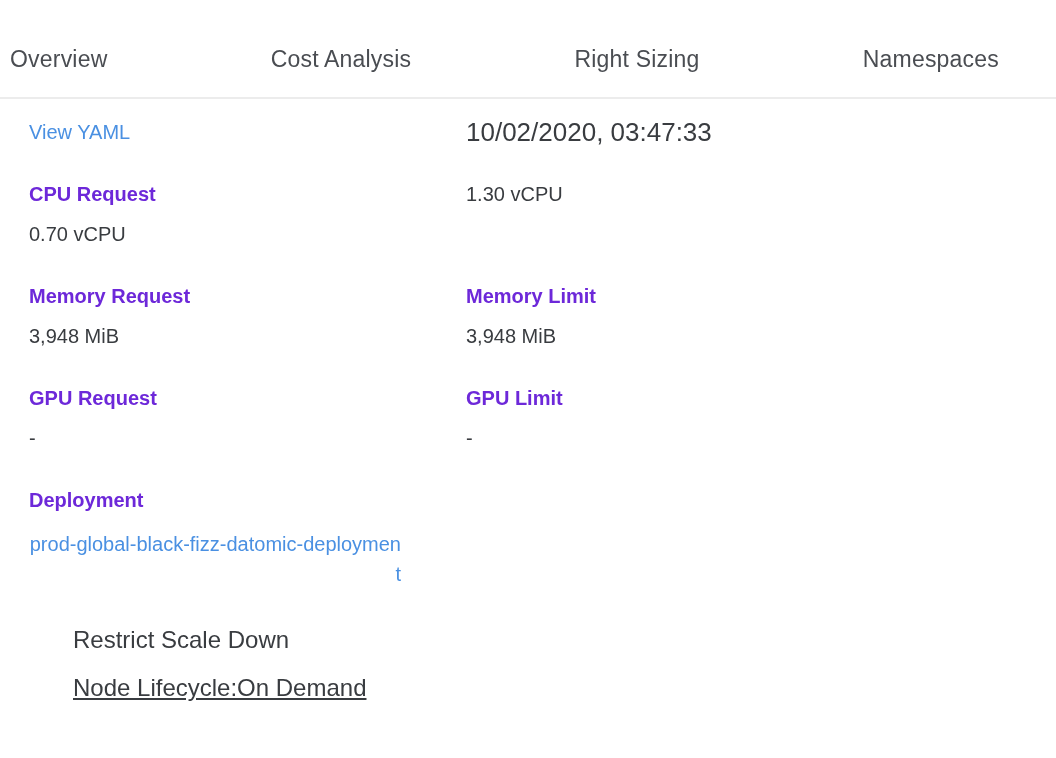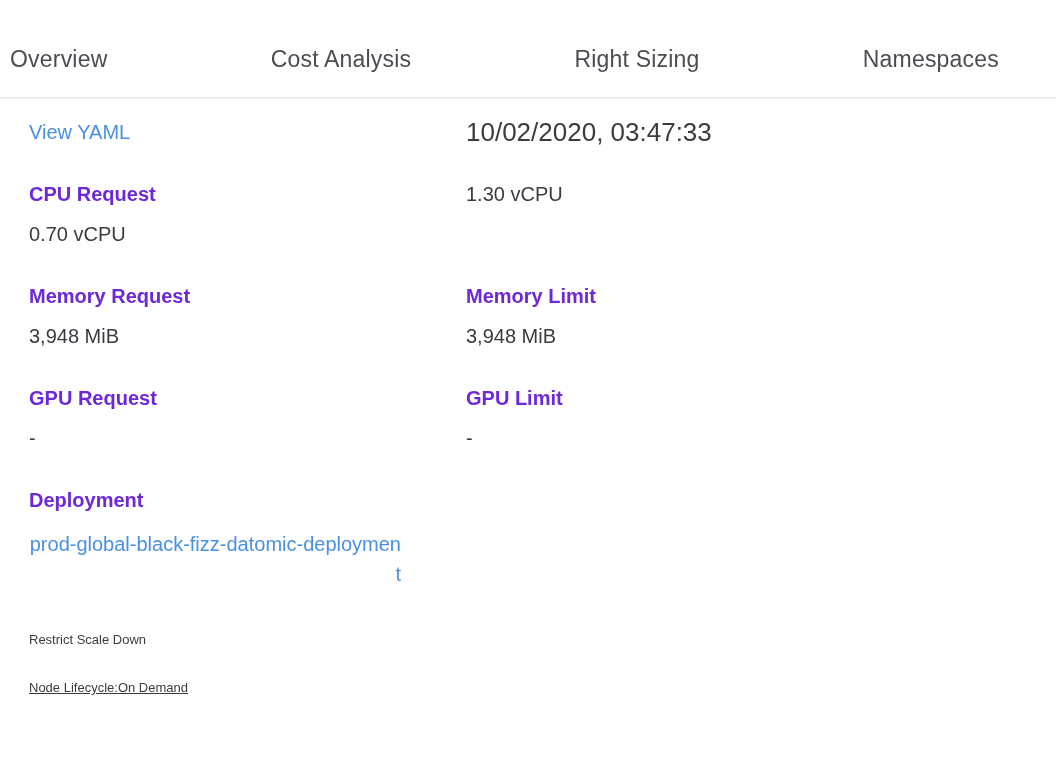--- a/index.html
+++ b/index.html
@@ -84,24 +84,25 @@
   .wrap-link {
     display: block;
     font-size: 20px;
     line-height: 30px;
     word-break: break-all;
   }
   .host-link { max-width: 322px; }
   .deployment-link { max-width: 372px; text-align: right; }
   .scaling-title { margin-bottom: 36px; }
   .scaling-item {
-    font-size: 13px;
+    font-size: 24px;
     line-height: 22px;
     color: var(--text-dark);
     margin-bottom: 26px;
+    margin-left: 44px;
   }
   .scaling-item:last-child { margin-bottom: 0; text-decoration: underline; }
 </style>
 </head>
 <body>
 
 <div class="tabbar">
   <div class="tab">Overview</div>
   <div class="tab">Cost Analysis</div>
   <div class="tab">Right Sizing</div>

